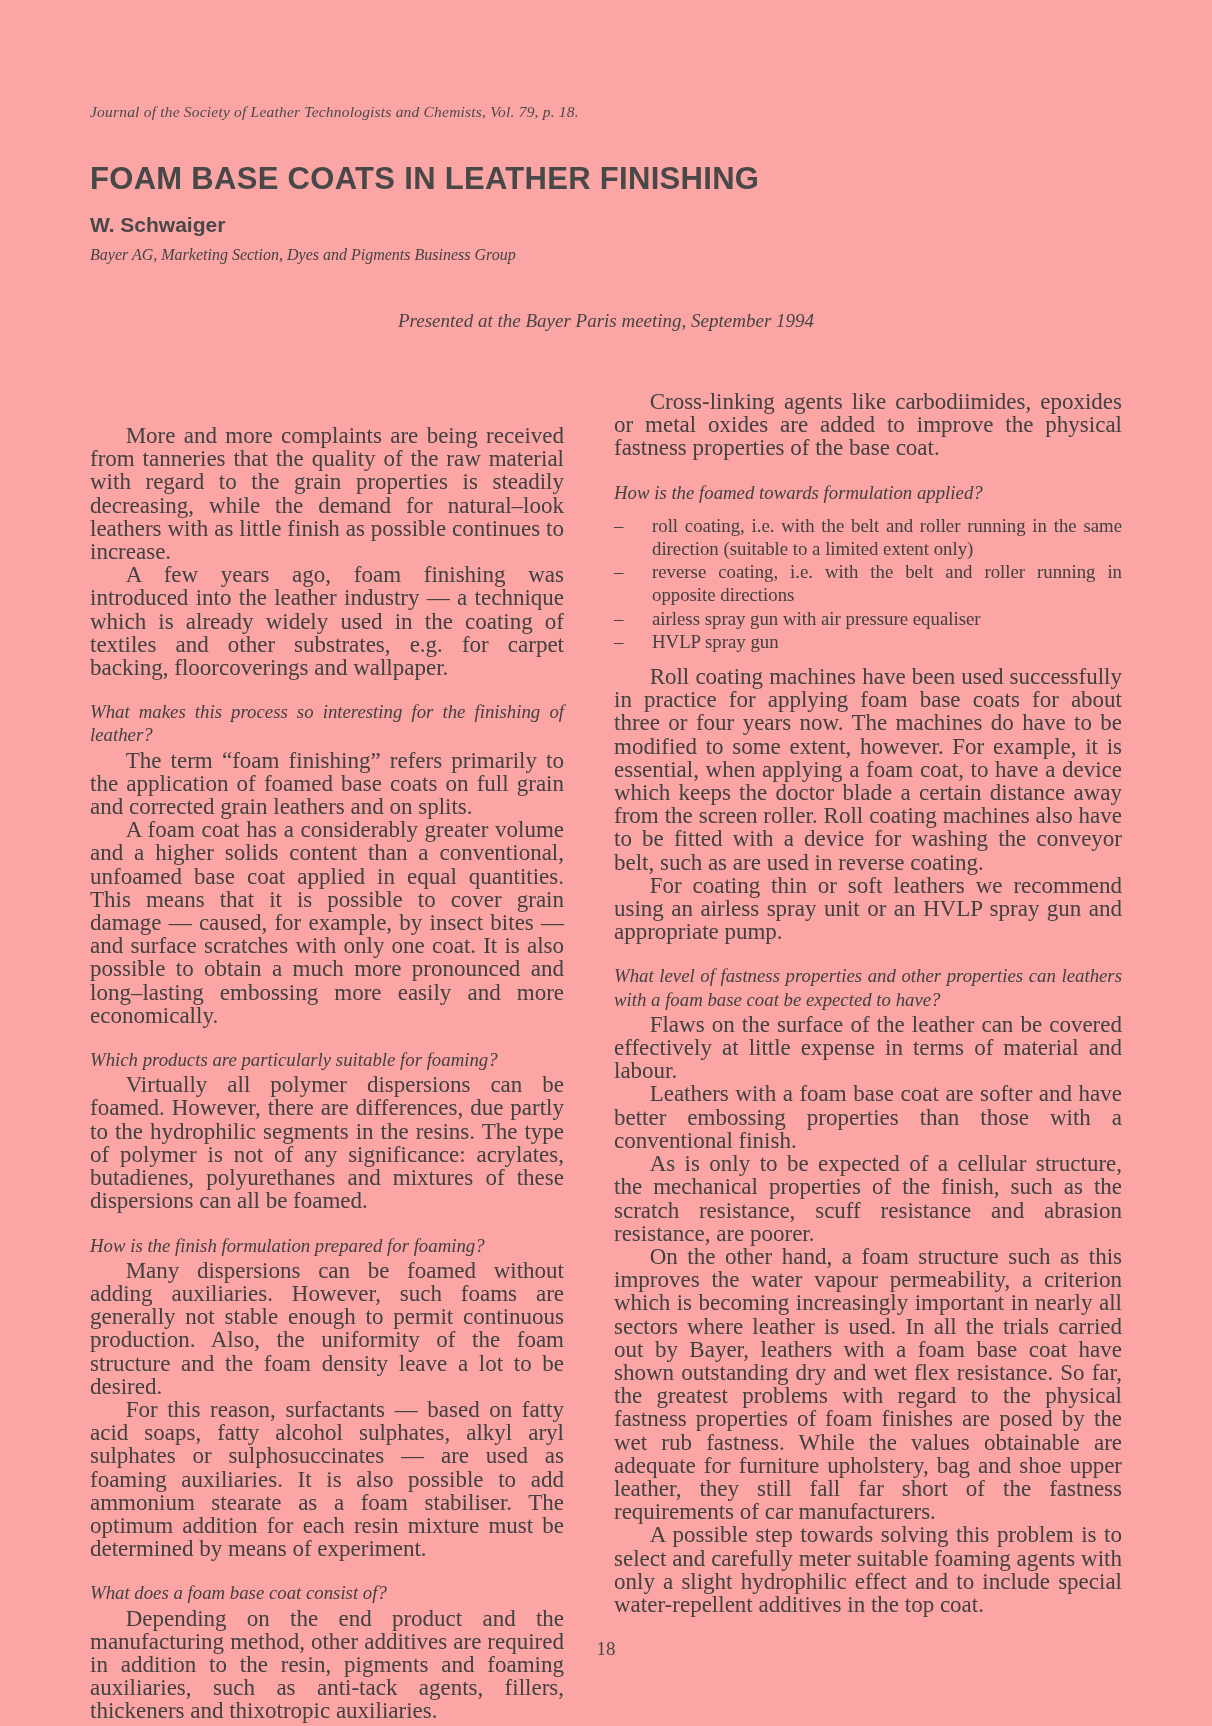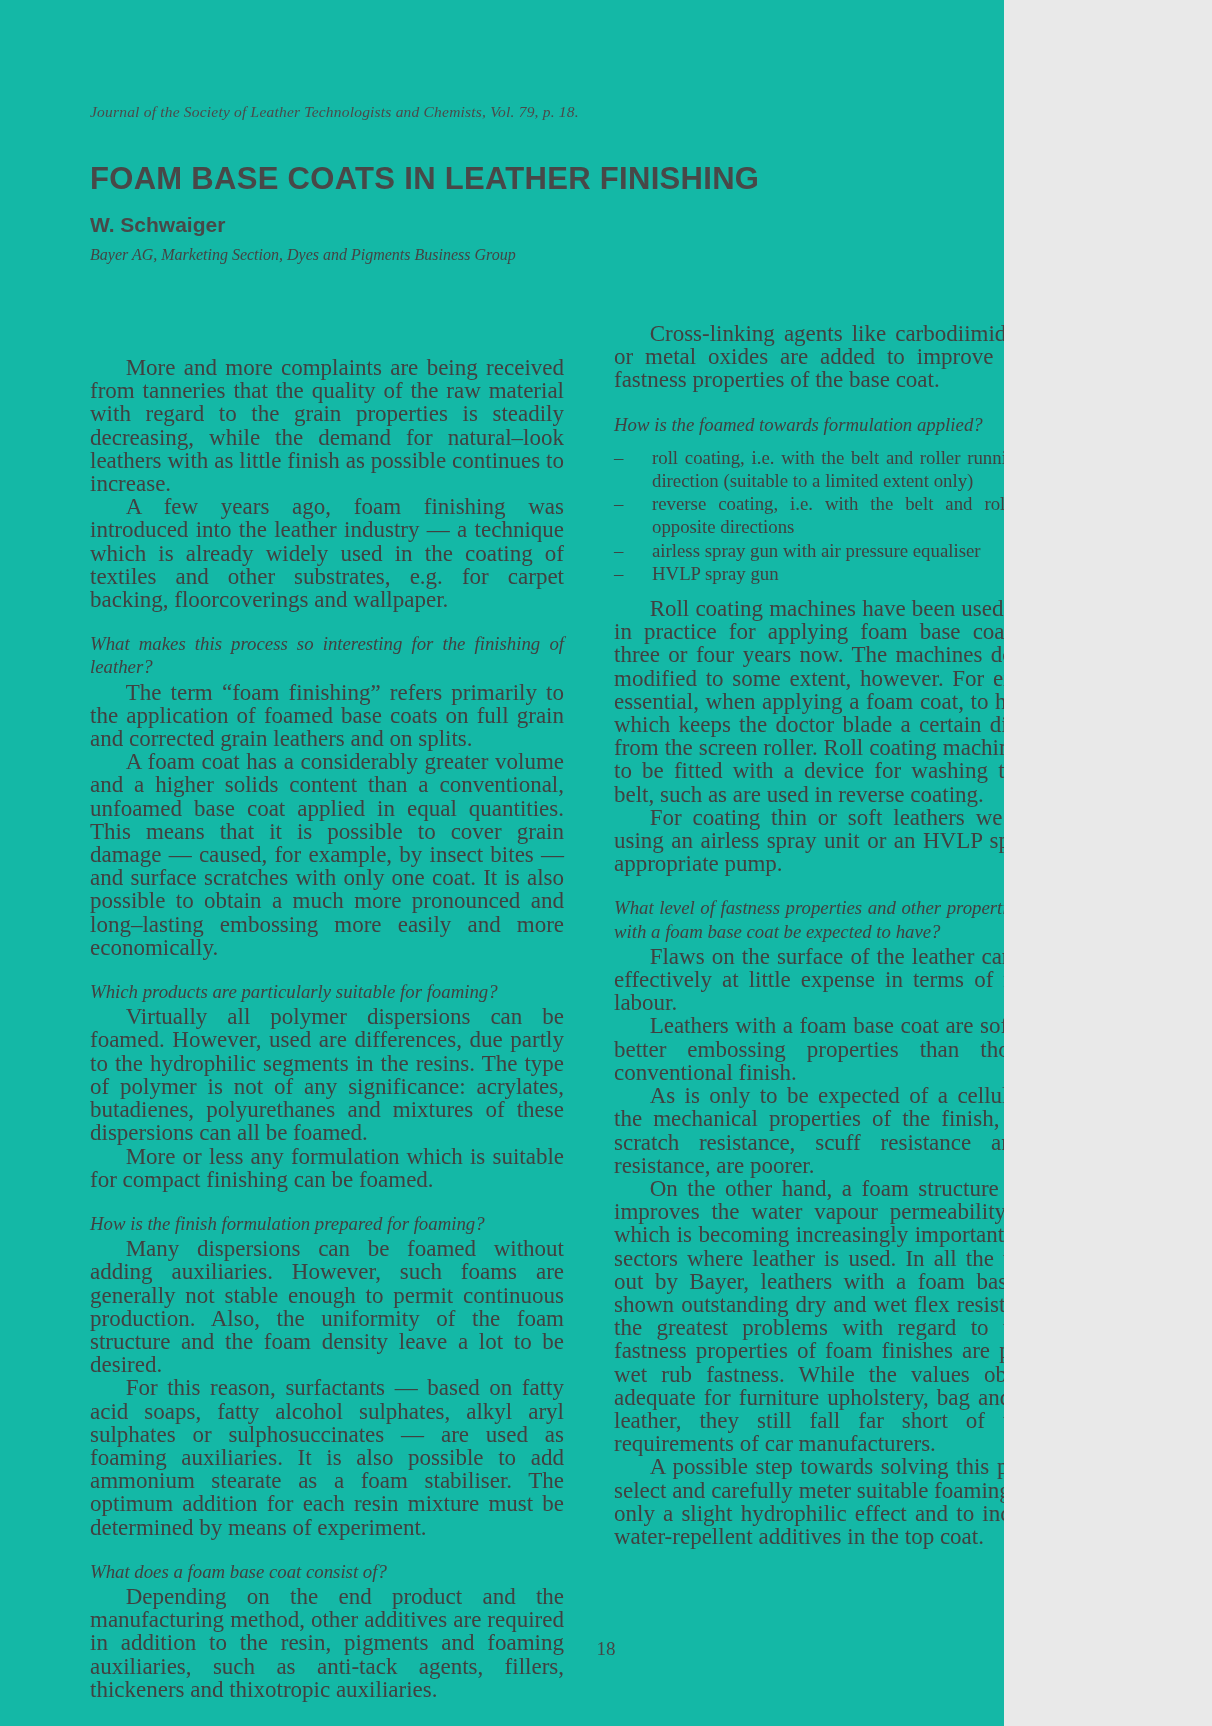--- a/index.html
+++ b/index.html
@@ -2,23 +2,23 @@
 <html><head>
 <meta charset="utf-8">
 <style>
   html, body {
     margin: 0;
     padding: 0;
     background: #e9e9e9;
   }
   .page {
     position: relative;
-    width: 1004px;
+    width: 1212px;
     height: 1726px;
-    background: #14b8a6;
+    background: #fca5a5;
     color: #414141;
     overflow: hidden;
     font-family: "Liberation Serif", serif;
   }
   .content {
     position: absolute;
     left: 90px;
     top: 0;
     width: 1032px;
   }
@@ -124,32 +124,32 @@
   <div class="content">
 
     <div class="journal-line">Journal of the Society of Leather Technologists and Chemists, Vol. 79, p. 18.</div>
 
     <div class="title">FOAM BASE COATS IN LEATHER FINISHING</div>
 
     <div class="author">W. Schwaiger</div>
 
     <div class="affiliation">Bayer AG, Marketing Section, Dyes and Pigments Business Group</div>
 
+    <div class="presented">Presented at the Bayer Paris meeting, September 1994</div>
 
     <div class="columns">
 
       <div class="col-left">
         <p class="para">More and more complaints are being received from tanneries that the quality of the raw material with regard to the grain properties is steadily decreasing, while the demand for natural–look leathers with as little finish as possible continues to increase.</p>
         <p class="para">A few years ago, foam finishing was introduced into the leather industry — a technique which is already widely used in the coating of textiles and other substrates, e.g. for carpet backing, floorcoverings and wallpaper.</p>
         <h3 class="question">What makes this process so interesting for the finishing of leather?</h3>
         <p class="para">The term “foam finishing” refers primarily to the application of foamed base coats on full grain and corrected grain leathers and on splits.</p>
         <p class="para">A foam coat has a considerably greater volume and a higher solids content than a conventional, unfoamed base coat applied in equal quantities. This means that it is possible to cover grain damage — caused, for example, by insect bites — and surface scratches with only one coat. It is also possible to obtain a much more pronounced and long–lasting embossing more easily and more economically.</p>
         <h3 class="question">Which products are particularly suitable for foaming?</h3>
-        <p class="para">Virtually all polymer dispersions can be foamed. However, used are differences, due partly to the hydrophilic segments in the resins. The type of polymer is not of any significance: acrylates, butadienes, polyurethanes and mixtures of these dispersions can all be foamed.</p>
-        <p class="para">More or less any formulation which is suitable for compact finishing can be foamed.</p>
+        <p class="para">Virtually all polymer dispersions can be foamed. However, there are differences, due partly to the hydrophilic segments in the resins. The type of polymer is not of any significance: acrylates, butadienes, polyurethanes and mixtures of these dispersions can all be foamed.</p>
         <h3 class="question">How is the finish formulation prepared for foaming?</h3>
         <p class="para">Many dispersions can be foamed without adding auxiliaries. However, such foams are generally not stable enough to permit continuous production. Also, the uniformity of the foam structure and the foam density leave a lot to be desired.</p>
         <p class="para">For this reason, surfactants — based on fatty acid soaps, fatty alcohol sulphates, alkyl aryl sulphates or sulphosuccinates — are used as foaming auxiliaries. It is also possible to add ammonium stearate as a foam stabiliser. The optimum addition for each resin mixture must be determined by means of experiment.</p>
         <h3 class="question">What does a foam base coat consist of?</h3>
         <p class="para">Depending on the end product and the manufacturing method, other additives are required in addition to the resin, pigments and foaming auxiliaries, such as anti-tack agents, fillers, thickeners and thixotropic auxiliaries.</p>
       </div>
 
       <div class="col-gap"></div>
 
       <div class="col-right">

